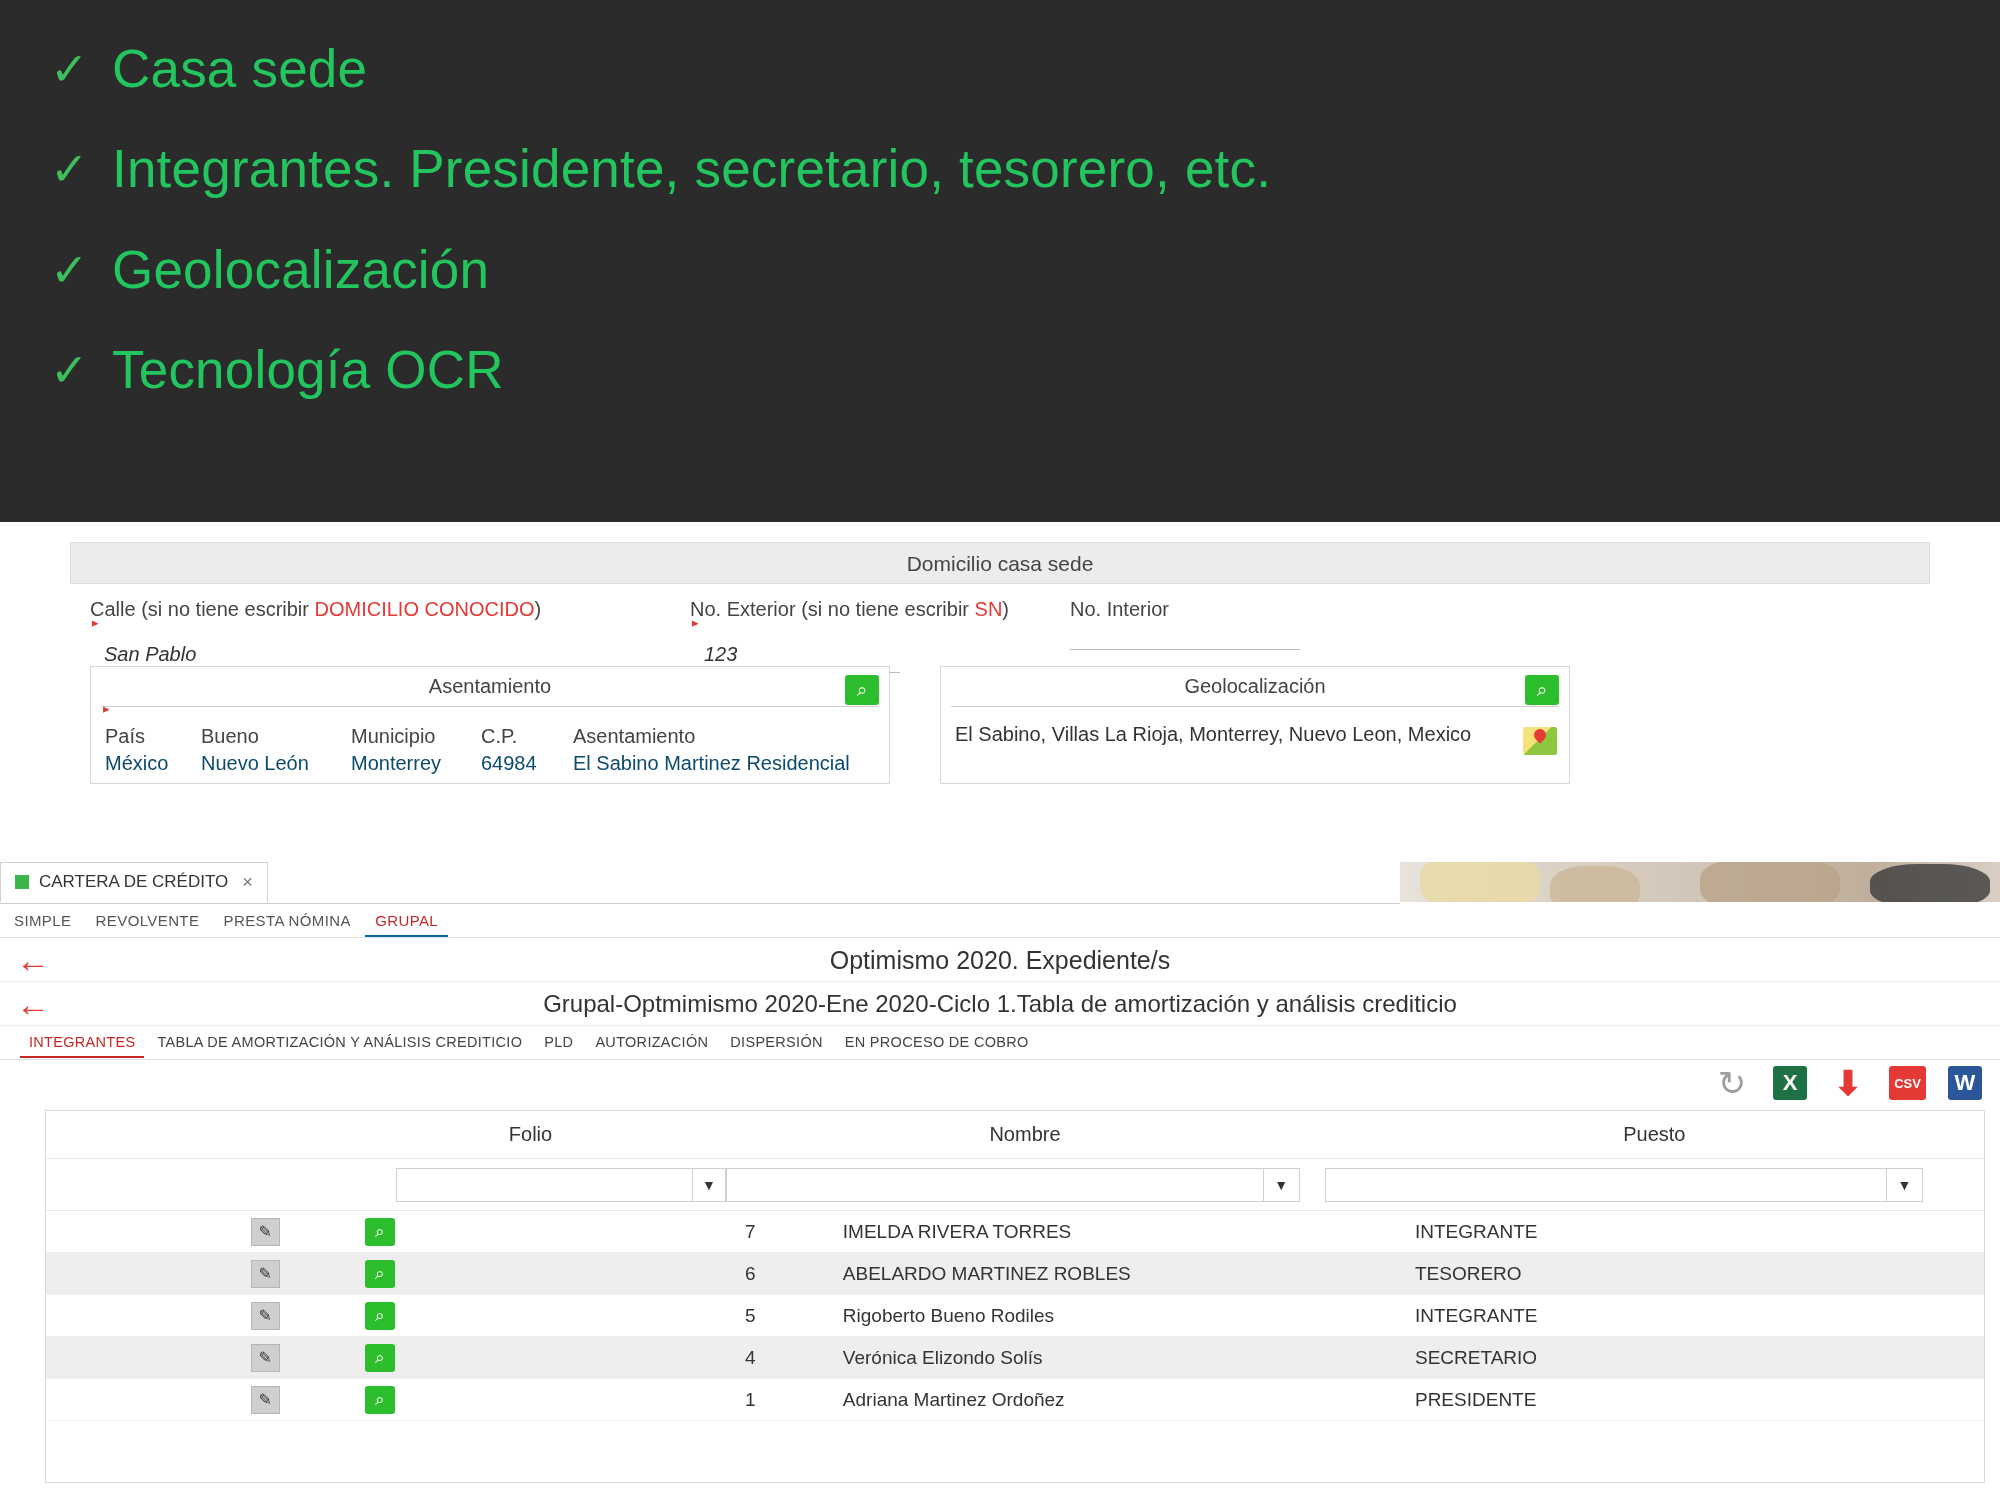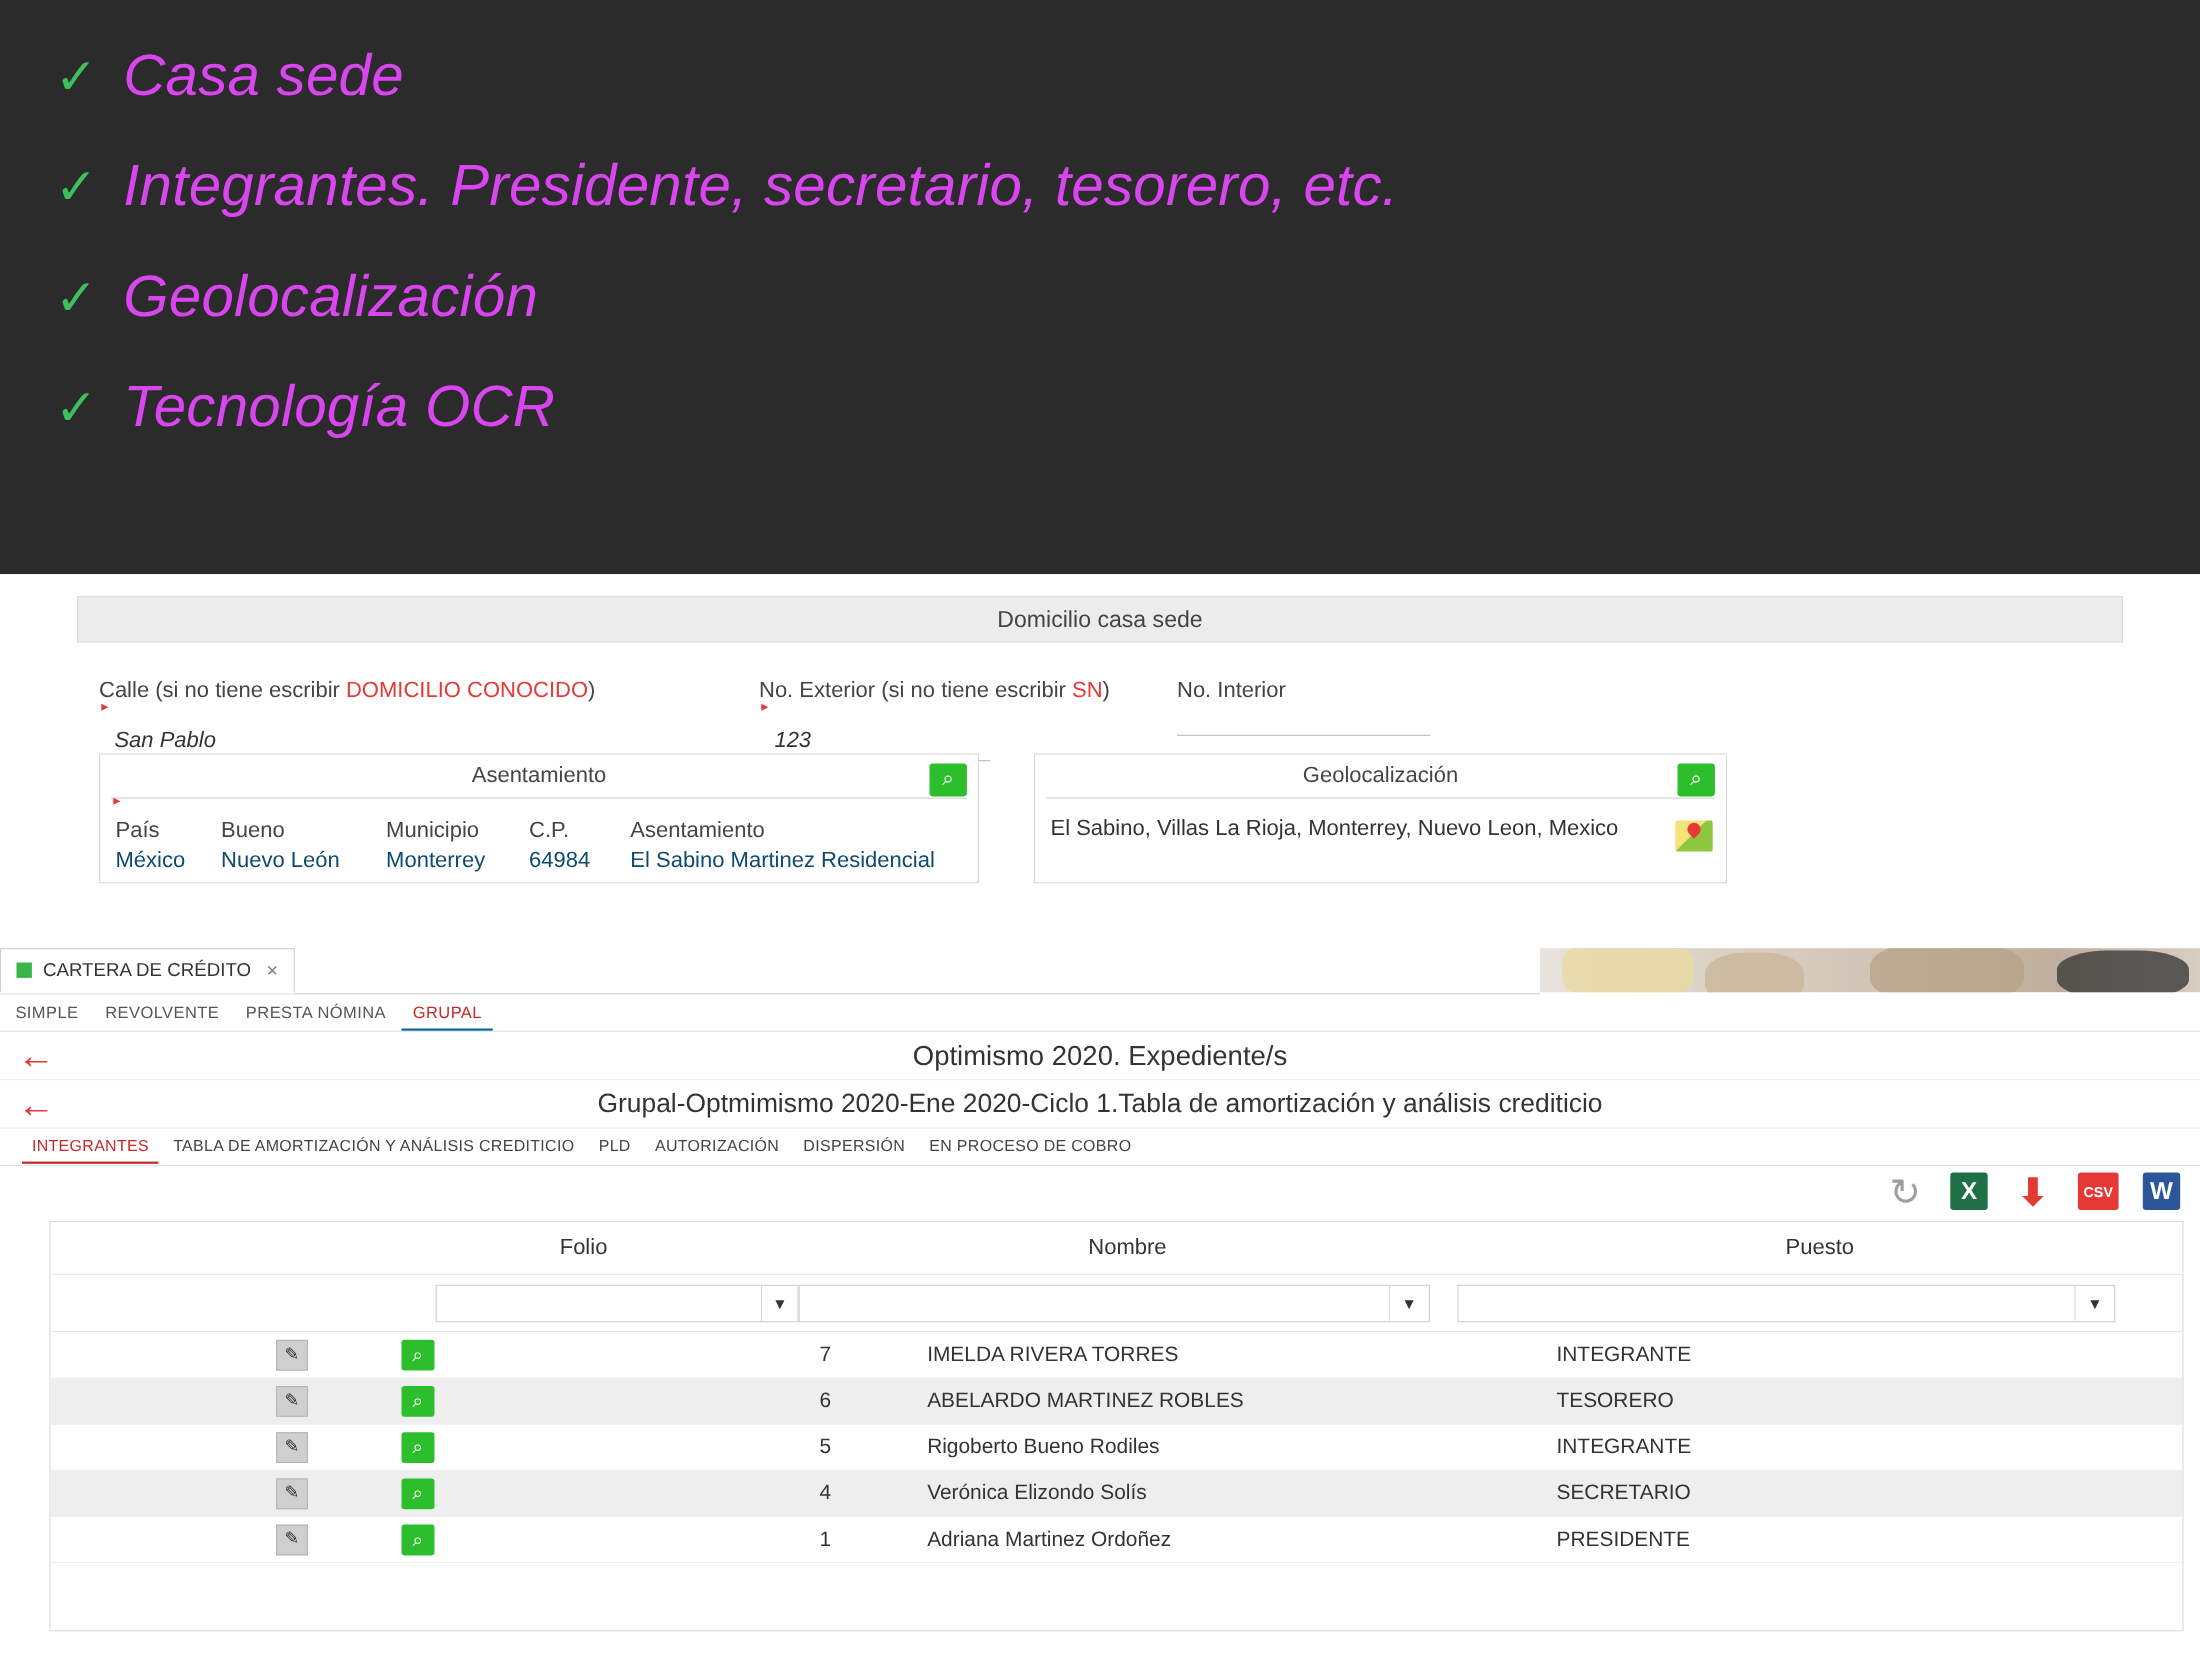--- a/index.html
+++ b/index.html
@@ -19,39 +19,38 @@
   }
   .bullet-list { padding: 40px 0 0 50px; }
   .bullet {
     display:flex; align-items:center; margin-bottom: 42px;
   }
   .check {
     color:#3cbf5c; font-size:46px; line-height:1; width:62px;
     flex:0 0 62px; text-align:left;
   }
   .bullet-text {
-    color:#d946ef; font-size:53px; line-height:1.1; font-weight:400;
+    color:#22c55e; font-size:53px; line-height:1.1; font-weight:400;
     letter-spacing:.2px;
-    font-style:italic;
   }
 
   
   .form-panel {
     position:absolute; left:0; top:522px; width:2000px; height:340px;
     background:#ffffff;
   }
   .panel-card {
     position:absolute; left:70px; top:20px; width:1860px;
   }
   .panel-header {
     background:#ececec; border:1px solid #dcdcdc;
     height:42px; line-height:42px; text-align:center;
     font-size:21px; color:#444; 
   }
-  .addr-row { position:relative; height:78px;margin-top:19px; }
+  .addr-row { position:relative; height:78px; }
   .fld { position:absolute; }
   .fld-label { font-size:20px; color:#444; white-space:nowrap; }
   .fld-label .red { color:#e53935; }
   .fld-underline {
     border-bottom:1px solid #bdbdbd;
     font-size:20px; color:#333; padding: 12px 4px 6px 14px; font-style: italic;
   }
   .req-marker {
     color:#e53935; font-size:13px; line-height:4px; margin-left:2px;
     display:block; height:10px;

